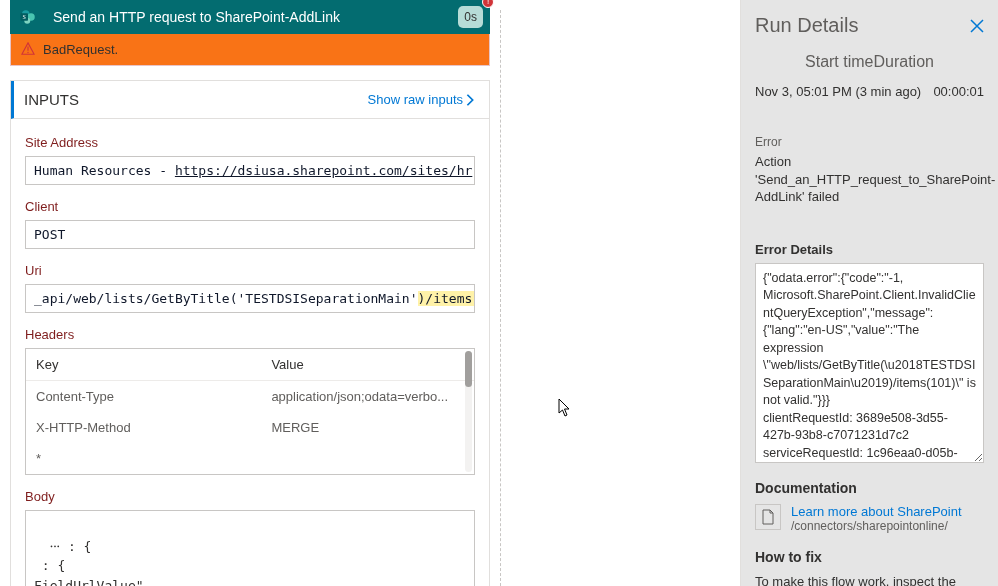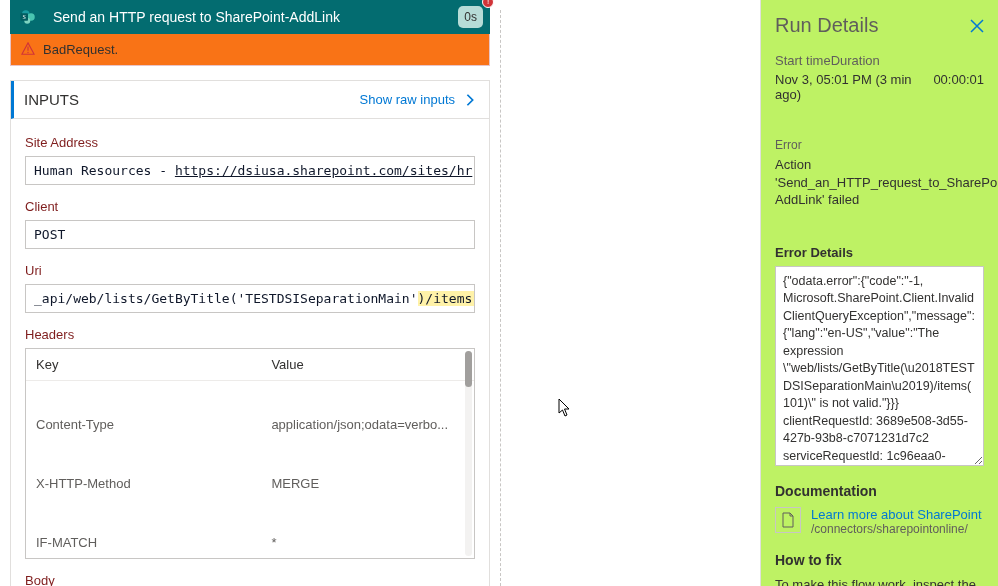--- a/index.html
+++ b/index.html
@@ -93,21 +93,21 @@
     border-left: 3px solid #0078d4;
     padding: 10px 12px 10px 10px;
     border-bottom: 1px solid #e1dfdd;
   }
   .card-header .t { font-size: 15px; color:#323130; font-weight: 400;}
   .raw-link {
     color: #0078d4;
     font-size: 13px;
     display: flex;
     align-items: center;
-    gap: 8px;
+    gap: 0;
     cursor: pointer;
   }
   .chev { width:14px; height:14px; }
   .card-body { padding: 12px 14px 18px 14px; }
   .field-label { font-size: 13px; color: #7f1d1d; margin-bottom: 6px; margin-top: 4px; }
   .ro-input {
     border: 1px solid #c8c6c4;
     padding: 6px 8px;
     font-family: Consolas, monospace;
     font-size: 13px;
@@ -122,21 +122,21 @@
   .ro-input .hl { background: #fff2a8; }
   .headers-box {
     border: 1px solid #c8c6c4;
     position: relative;
     margin-bottom: 14px;
   }
   .headers-row { display:flex; padding: 8px 10px; font-size: 13px; }
   .headers-row .k { width: 55%; }
   .headers-row .v { width: 45%; }
   .headers-head { color:#323130; font-weight:400; border-bottom:1px solid #edebe9;}
-  .headers-body .headers-row { color:#605e5c;margin-top:28px; }
+  .headers-body .headers-row { color:#605e5c; }
   .scrollbar-v {
     position:absolute; right:2px; top:2px; bottom:2px; width:7px;
     background:#f3f2f1; border-radius:4px;
   }
   .scrollbar-v .thumb {
     position:absolute; left:0; right:0; top:0; height:36px;
     background:#a19f9d; border-radius:4px;
   }
   .body-box {
     border: 1px solid #c8c6c4;
@@ -147,30 +147,30 @@
     white-space: pre;
     overflow: hidden;
     position: relative;
     height: 110px;
   }
 
   
   .right-panel {
     position: absolute;
     right: 0; top: 0;
-    width: 238px;
+    width: 258px;
     height: 586px;
     border-left: 1px solid #e1dfdd;
     padding: 14px 14px 12px 14px;
-    background:#bef264;
+    background:#e5e5e5;
   }
   .rp-title-row { display:flex; justify-content:space-between; align-items:center; margin-bottom:16px;}
   .rp-title { font-size: 20px; color:#605e5c; font-weight:400;}
   .close-x { width:14px; height:14px; cursor:pointer; }
-  .rp-meta { display:flex; justify-content:flex-start; font-size:13px; color:#605e5c; margin-bottom:4px;}
+  .rp-meta { display:flex; justify-content:center; font-size:16px; color:#605e5c; margin-bottom:13px;}
   .rp-meta-val { display:flex; justify-content:space-between; font-size:13px; color:#323130; margin-bottom:16px;}
   .rp-section-lbl { font-size:12px; color:#605e5c; margin-bottom:4px;margin-top:36px;}
   .rp-err-text { font-size:13px; color:#323130; margin-bottom:16px; line-height:1.35;}
   .rp-textarea {
     width:100%;
     border:1px solid #c8c6c4;
     font-size:12.5px;
     color:#323130;
     padding:6px 7px;
     line-height:1.4;
@@ -266,21 +266,20 @@
         <div class="headers-body">
           <div class="headers-row">
             <div class="k">Content-Type</div>
             <div class="v">application/json;odata=verbo...</div>
           </div>
           <div class="headers-row">
             <div class="k">X-HTTP-Method</div>
             <div class="v">MERGE</div>
           </div>
           <div class="headers-row">
-            <div class="k">IF-MATCH</div>
             <div class="v">*</div>
           </div>
         </div>
         <div class="scrollbar-v">
             <div class="thumb"></div>
           </div>
       </div>
 
       <div class="field-label">Body</div>
       <div class="body-box">

